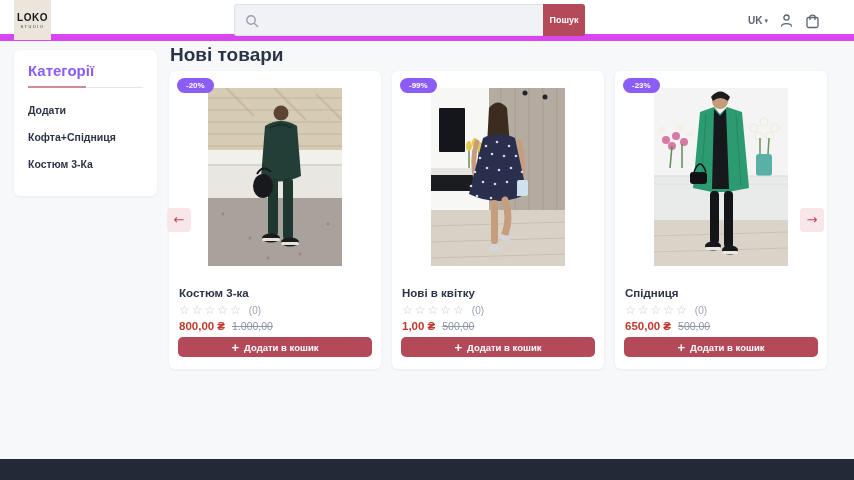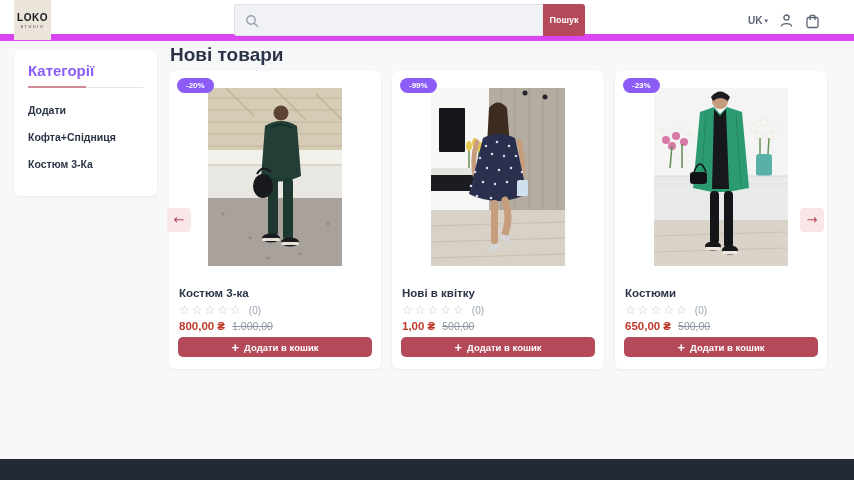--- a/index.html
+++ b/index.html
@@ -357,21 +357,21 @@
         <rect x="56" y="103" width="9" height="53" rx="4" fill="#141519"></rect>
         <rect x="70" y="103" width="9" height="57" rx="4" fill="#141519"></rect>
         <path d="M40,84 Q46,68 52,84" stroke="#101114" fill="none" stroke-width="1.5"></path>
         <rect x="36" y="84" width="17" height="12" rx="3" fill="#101114"></rect>
         <ellipse cx="59" cy="158" rx="8" ry="4.5" fill="#17181c"></ellipse>
         <rect x="51" y="159" width="16" height="3" rx="1.5" fill="#ece8df"></rect>
         <ellipse cx="76" cy="162" rx="8" ry="4.5" fill="#17181c"></ellipse>
         <rect x="68" y="163" width="16" height="3" rx="1.5" fill="#ece8df"></rect>
       </svg>
     </div>
-    <h3 class="ptitle">Костюми</h3>
+    <h3 class="ptitle">Спідниця</h3>
     <div class="rating">
       <span class="stars">☆☆☆☆☆</span>
       <span class="rcount">(0)</span>
     </div>
     <div class="prices">
       <span class="price">650,00 ₴</span>
       <span class="old">500,00</span>
     </div>
     <button class="add">
       <span class="plus">+</span>

